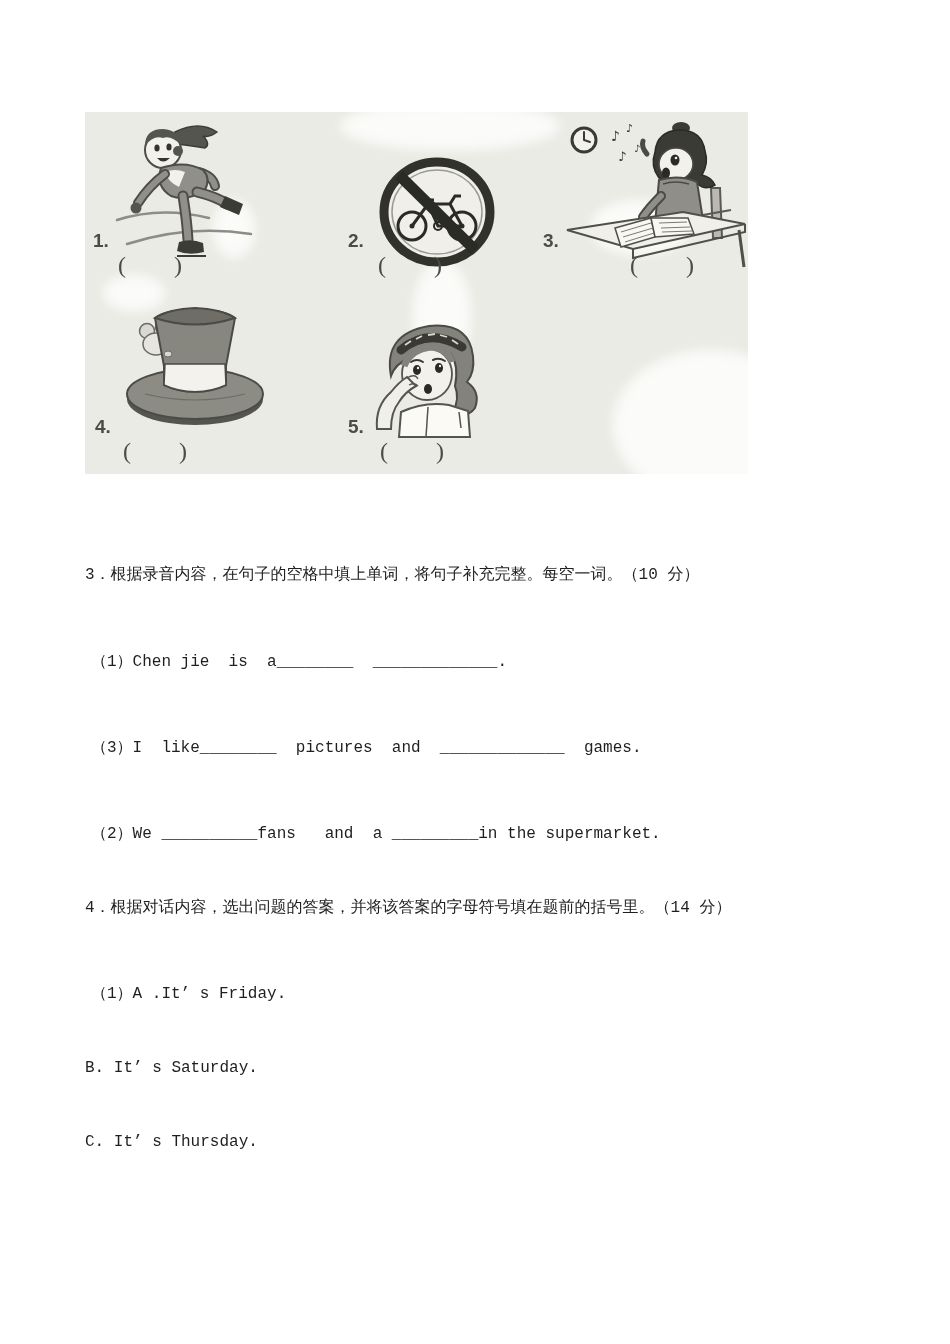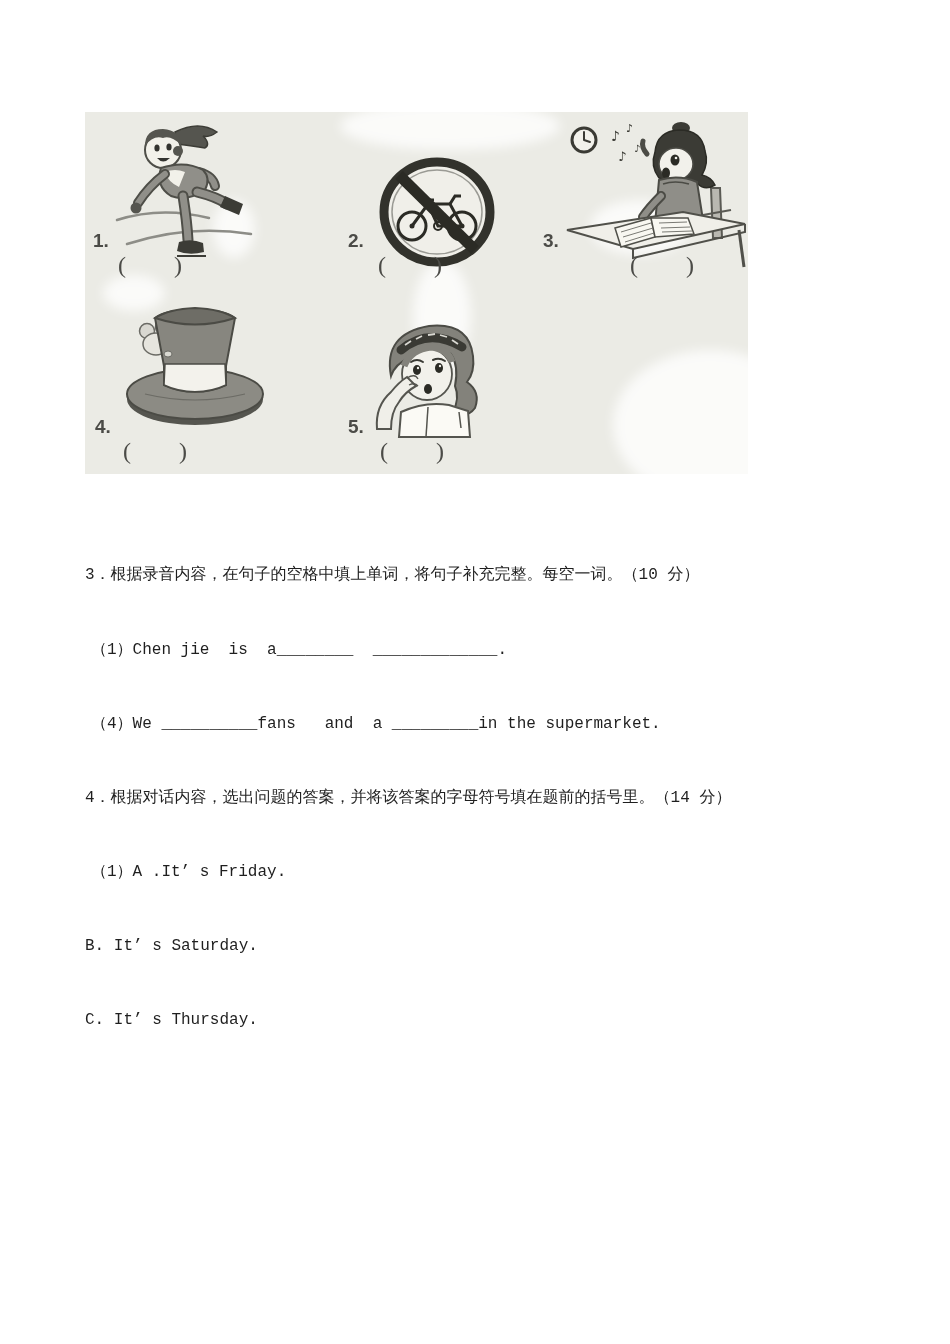--- a/index.html
+++ b/index.html
@@ -30,21 +30,21 @@
 
   .br{position:absolute;font-family:"Liberation Serif",serif;font-size:24px;color:#4b4b47;
       white-space:pre;}
   .br1{left:33px;top:140px;}   .br2{left:293px;top:140px;}   .br3{left:545px;top:140px;}
   .br4{left:38px;top:326px;}   .br5{left:295px;top:326px;}
 
   
   .textblock{position:absolute;left:85px;top:514px;width:830px;
              font-size:16px;line-height:24.7px;color:#1f1f1f;white-space:pre;}
   .line{height:24.7px;}
-  .indent{padding-left:6px;}
+  .indent{padding-left:6px;margin-top:12px;}
 </style>
 </head>
 <body>
 
 <div class="page">
 
   <div class="panel">
     <div class="blob b1"></div>
     <div class="blob b2"></div>
     <div class="blob b3"></div>
@@ -182,21 +182,22 @@
     <div class="br br1">(        )</div>
     <div class="br br2">(        )</div>
     <div class="br br3">(        )</div>
     <div class="br br4">(        )</div>
     <div class="br br5">(        )</div>
   </div>
 
   <div class="textblock">
     <div class="line">3．根据录音内容，在句子的空格中填上单词，将句子补充完整。每空一词。（10 分）</div>
     <div class="line indent">（1）Chen jie  is  a________  _____________.</div>
-    <div class="line indent">（4）We __________fans   and  a _________in the supermarket.</div>
+    <div class="line indent">（3）I  like________  pictures  and  _____________  games.</div>
+    <div class="line indent">（2）We __________fans   and  a _________in the supermarket.</div>
     <div class="line">4．根据对话内容，选出问题的答案，并将该答案的字母符号填在题前的括号里。（14 分）</div>
     <div class="line indent">（1）A .It’ s Friday.</div>
     <div class="line">B. It’ s Saturday.</div>
     <div class="line">C. It’ s Thursday.</div>
     
     
     
     
     
     

